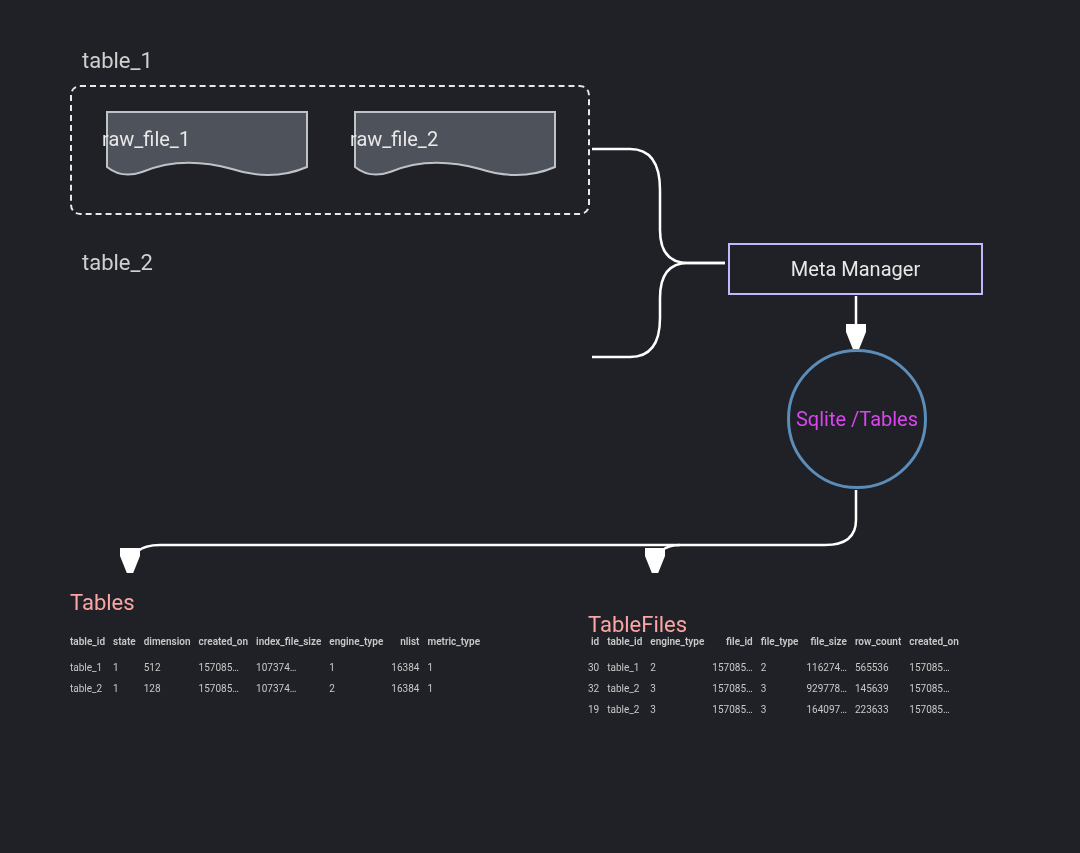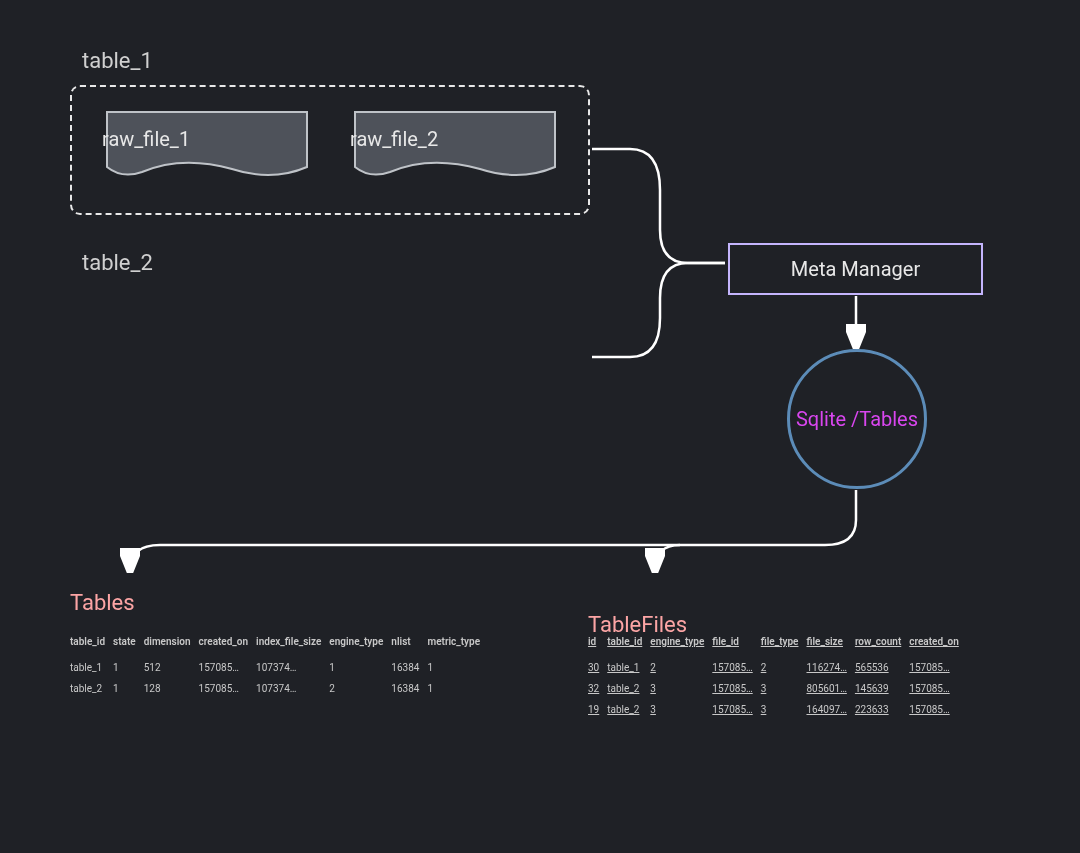--- a/index.html
+++ b/index.html
@@ -73,21 +73,21 @@
   font-size: 22px;
   color: #fca5a5;
 }
 .data-table {
   position: absolute;
   border-collapse: collapse;
   font-size: 10px;
   color: #c8c8c8;
 }
 .data-table th {
-  text-align: left;
+  text-align: right;
   font-weight: 600;
   padding: 6px 8px 10px 0;
   white-space: nowrap;
 }
 .data-table td {
   padding: 5px 8px 5px 0;
   white-space: nowrap;
 }
 </style>
 </head>
@@ -170,21 +170,21 @@
           <td>157085…</td>
           <td>107374…</td>
           <td>2</td>
           <td>16384</td>
           <td>1</td>
         </tr>
       </tbody>
   </table>
 
   <div class="section-title" style="left:588px; top:612px;">TableFiles</div>
-  <table class="data-table" style="left:588px; top:630px;text-decoration:underline;">
+  <table class="data-table" style="left:588px; top:630px;">
     <thead>
         <tr id="tablefiles-head">
           <th>id</th>
           <th>table_id</th>
           <th>engine_type</th>
           <th>file_id</th>
           <th>file_type</th>
           <th>file_size</th>
           <th>row_count</th>
           <th>created_on</th>
@@ -200,21 +200,21 @@
           <td>116274…</td>
           <td>565536</td>
           <td>157085…</td>
         </tr>
         <tr>
           <td>32</td>
           <td>table_2</td>
           <td>3</td>
           <td>157085…</td>
           <td>3</td>
-          <td>805601…</td>
+          <td>929778…</td>
           <td>145639</td>
           <td>157085…</td>
         </tr>
         <tr>
           <td>19</td>
           <td>table_2</td>
           <td>3</td>
           <td>157085…</td>
           <td>3</td>
           <td>164097…</td>

